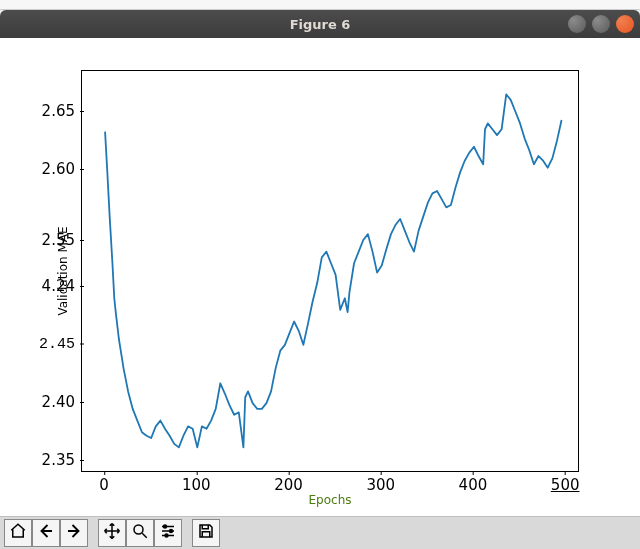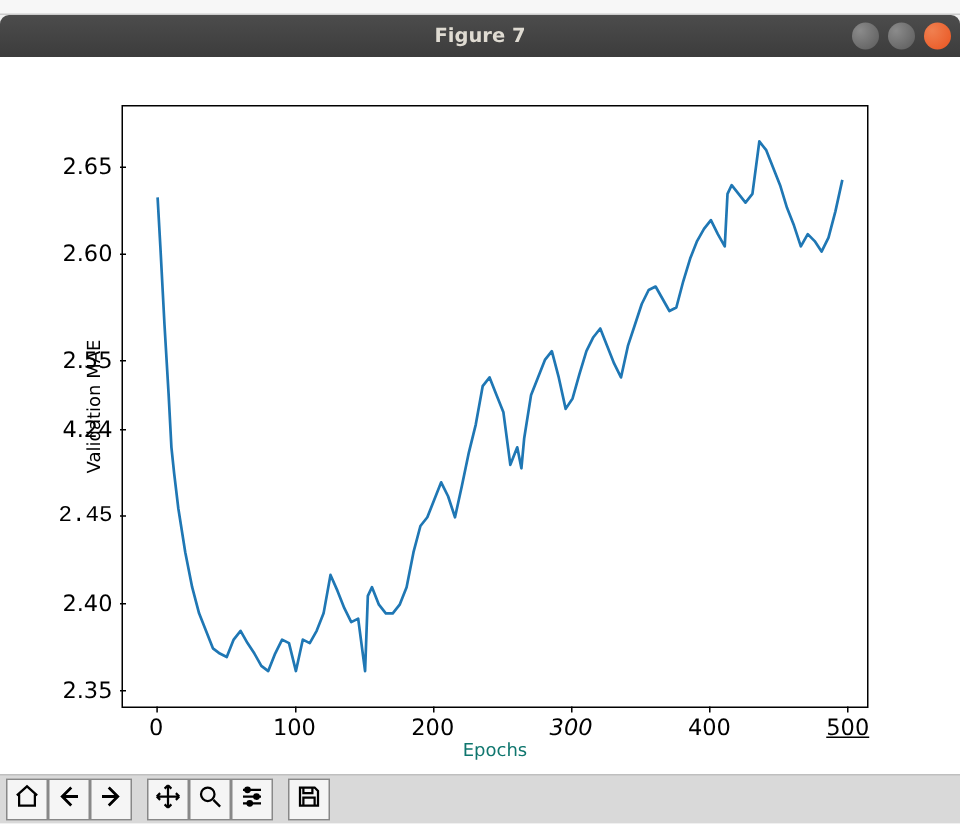--- a/index.html
+++ b/index.html
@@ -101,21 +101,21 @@
     transform-origin: center;
     font-size: 12px;
     color: #000;
   }
   .xlabel {
     position: absolute;
     left: 330px;
     top: 455px;
     transform: translateX(-50%);
     font-size: 12px;
-    color: #0f766e;
+    color: #4d7c0f;
   }
   .line-svg {
     position: absolute;
     left: 0; top: 0;
     width: 498px;
     height: 402px;
   }
   .toolbar {
     height: 33px;
     background: #d9d9d9;
@@ -138,21 +138,21 @@
   }
   .tool-btn svg { width: 18px; height: 18px; }
   .tool-sep { width: 10px; }
 </style>
 </head>
 <body>
 
 <div class="browser-remnant"></div>
 
 <div class="titlebar">
-  <span class="titlebar-title">Figure 7</span>
+  <span class="titlebar-title">Figure 6</span>
   <div class="win-controls">
     <div class="win-btn win-min"></div>
     <div class="win-btn win-max"></div>
     <div class="win-btn win-close"></div>
   </div>
 </div>
 
 <div class="figure-area">
   <div class="plot-frame">
     <svg class="line-svg" id="chart-svg" viewBox="0 0 498 402" preserveAspectRatio="none">
@@ -165,21 +165,21 @@
       <div class="ytick" style="top: 305.826px; font-family: Liberation Mono, monospace;">2.45</div>
       <div class="ytick" style="top: 247.565px;">4.24</div>
       <div class="ytick" style="top: 202px;">2.55</div>
       <div class="ytick" style="top: 131.043px;">2.60</div>
       <div class="ytick" style="top: 72.7826px;">2.65</div>
     </div>
   <div id="xticks-container">
       <div class="xtick" style="left: 104.056px;">0</div>
       <div class="xtick" style="left: 196.278px;">100</div>
       <div class="xtick" style="left: 288.5px;">200</div>
-      <div class="xtick" style="left: 380.722px; font-style: italic;">300</div>
+      <div class="xtick" style="left: 380.722px;">300</div>
       <div class="xtick" style="left: 472.944px;">400</div>
       <div class="xtick" style="left: 565.167px; text-decoration: underline;">500</div>
     </div>
   <div class="ylabel">Validation MAE</div>
   <div class="xlabel">Epochs</div>
 </div>
 
 <div class="toolbar">
   <div class="tool-btn" title="Home">
     <span>

